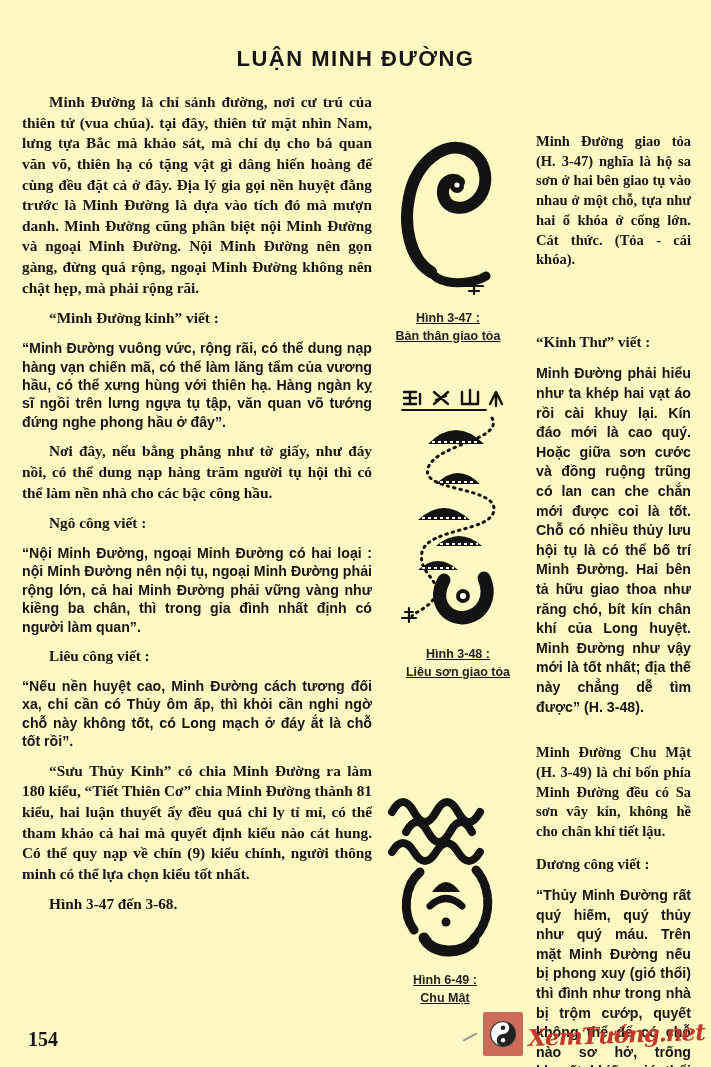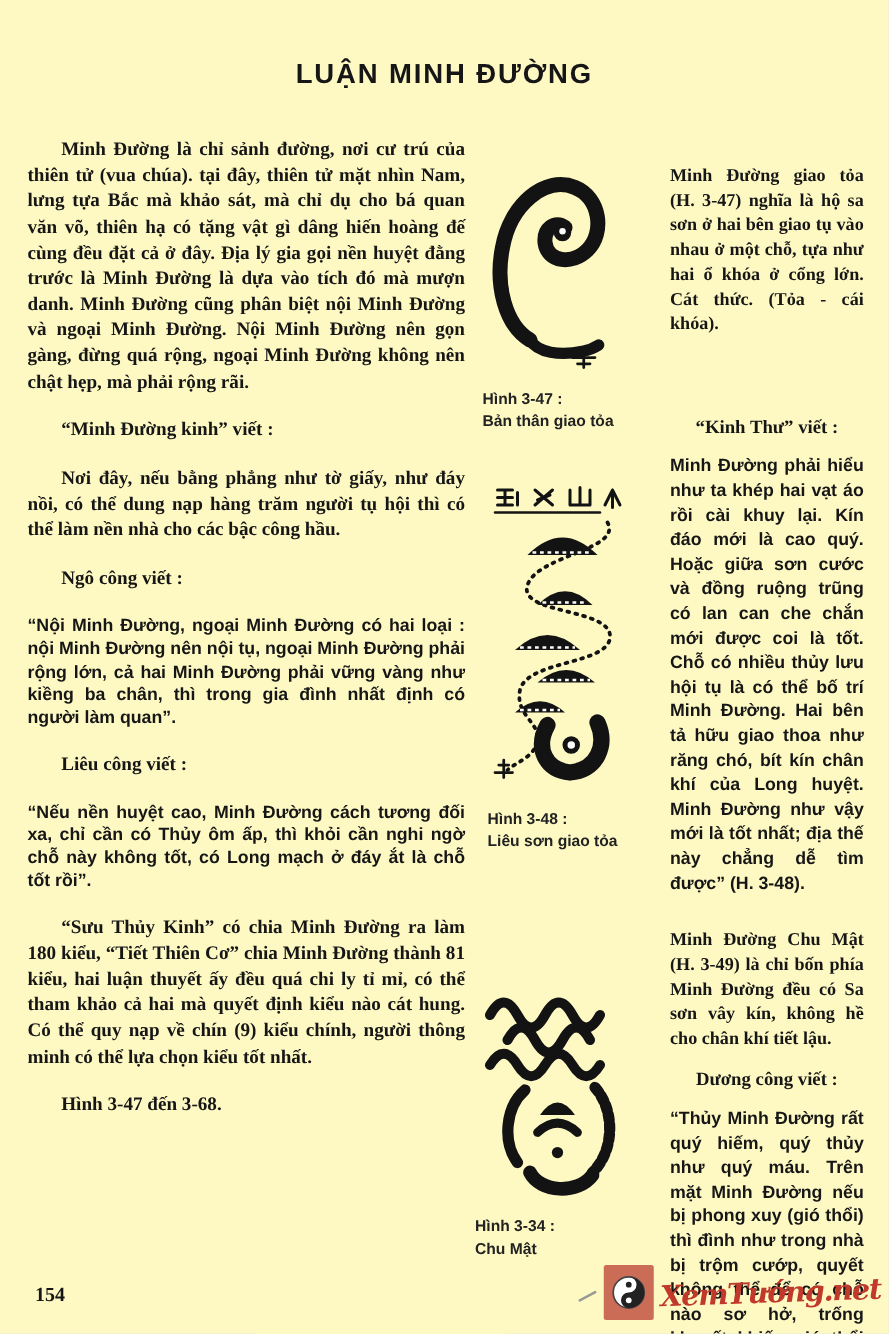--- a/index.html
+++ b/index.html
@@ -11,49 +11,49 @@
   .title{
     position:absolute;top:46px;left:0;width:100%;text-align:center;
     font-family:"Liberation Sans",sans-serif;font-weight:bold;
     font-size:22px;letter-spacing:1.5px;
   }
   
   .col-left{
     position:absolute;left:22px;top:92px;width:350px;
     font-size:15.3px;line-height:1.35;text-align:justify;font-weight:bold;
   }
-  .col-left p{margin:18px 0 10px 0;}
+  .col-left p{margin:0 0 10px 0;}
   .indent{text-indent:27px;}
   .lhead{margin:12px 0 8px 0;text-indent:27px;font-weight:bold;}
   .quote{
     margin:0 0 10px 38px;font-family:"Liberation Sans",sans-serif;
     font-size:14.2px;line-height:1.3;font-weight:bold;text-align:justify;
   }
   
-  .fig{position:absolute;text-align:left;}
+  .fig{position:absolute;text-align:center;text-decoration:underline;}
   .fig-caption{
     font-family:"Liberation Sans",sans-serif;font-weight:bold;
     font-size:12.5px;line-height:1.4;margin-top:10px;color:#222;
   }
   #fig1{left:386px;top:124px;width:124px;}
   #fig2{left:390px;top:382px;width:136px;}
   #fig3{left:380px;top:786px;width:130px;}
   .ink{stroke:#131313;fill:none;stroke-linecap:round;}
   
   .col-right{
     position:absolute;left:524px;top:120px;width:179px;
     font-size:14.5px;line-height:1.36;text-align:justify;font-weight:bold;
   }
   .col-right p{margin:12px;}
-  .rhead{text-align:center;margin:14px 0 10px 0;font-weight:bold;font-size:15px;}
+  .rhead{text-align:left;margin:14px 0 10px 0;font-weight:bold;font-size:15px;}
   .rsans{font-family:"Liberation Sans",sans-serif;font-size:14.2px;line-height:1.38;}
   .gap-lg{margin-top:62px !important;}
   .gap-md{margin-top:26px !important;}
   
-  .page-number{position:absolute;left:28px;top:1028px;font-size:16px;font-weight:bold;}
+  .page-number{position:absolute;left:28px;top:1028px;font-size:20px;font-weight:bold;}
   .scan-mark{
     position:absolute;left:462px;top:1036px;width:16px;height:2px;background:#9a9a94;
     transform:rotate(-28deg);border-radius:2px;
   }
   .logo{
     position:absolute;right:6px;top:1012px;display:flex;align-items:center;gap:5px;
   }
   .logo-square{width:40px;height:44px;border-radius:2px;display:flex;align-items:center;justify-content:center;}
   .logo-text{
     font-family:"DejaVu Serif",serif;font-style:italic;font-weight:bold;
@@ -63,20 +63,21 @@
 </head>
 <body>
 
 <div id="page">
 
   <div class="title">LUẬN MINH ĐƯỜNG</div>
 
   <div class="col-left">
     <p class="indent">Minh Đường là chỉ sảnh đường, nơi cư trú của thiên tử (vua chúa). tại đây, thiên tử mặt nhìn Nam, lưng tựa Bắc mà khảo sát, mà chỉ dụ cho bá quan văn võ, thiên hạ có tặng vật gì dâng hiến hoàng đế cùng đều đặt cả ở đây. Địa lý gia gọi nền huyệt đằng trước là Minh Đường là dựa vào tích đó mà mượn danh. Minh Đường cũng phân biệt nội Minh Đường và ngoại Minh Đường. Nội Minh Đường nên gọn gàng, đừng quá rộng, ngoại Minh Đường không nên chật hẹp, mà phải rộng rãi.</p>
     <p class="lhead">“Minh Đường kinh” viết :</p>
+    <p class="quote">“Minh Đường vuông vức, rộng rãi, có thể dung nạp hàng vạn chiến mã, có thể làm lăng tẩm của vương hầu, có thể xưng hùng với thiên hạ. Hàng ngàn kỵ sĩ ngồi trên lưng ngựa tụ tập, văn quan võ tướng đứng nghe phong hầu ở đây”.</p>
     <p class="indent">Nơi đây, nếu bằng phẳng như tờ giấy, như đáy nồi, có thể dung nạp hàng trăm người tụ hội thì có thể làm nền nhà cho các bậc công hầu.</p>
     <p class="lhead">Ngô công viết :</p>
     <p class="quote">“Nội Minh Đường, ngoại Minh Đường có hai loại : nội Minh Đường nên nội tụ, ngoại Minh Đường phải rộng lớn, cả hai Minh Đường phải vững vàng như kiềng ba chân, thì trong gia đình nhất định có người làm quan”.</p>
     <p class="lhead">Liêu công viết :</p>
     <p class="quote">“Nếu nền huyệt cao, Minh Đường cách tương đối xa, chỉ cần có Thủy ôm ấp, thì khỏi cần nghi ngờ chỗ này không tốt, có Long mạch ở đáy ắt là chỗ tốt rồi”.</p>
     <p class="indent">“Sưu Thủy Kinh” có chia Minh Đường ra làm 180 kiểu, “Tiết Thiên Cơ” chia Minh Đường thành 81 kiểu, hai luận thuyết ấy đều quá chi ly tỉ mỉ, có thể tham khảo cả hai mà quyết định kiểu nào cát hung. Có thể quy nạp về chín (9) kiểu chính, người thông minh có thể lựa chọn kiểu tốt nhất.</p>
     <p class="indent">Hình 3-47 đến 3-68.</p>
   </div>
 
   <div class="fig" id="fig1">
@@ -139,21 +140,21 @@
         <path d="M12,66 q11,-18 22,0 t22,0 t22,0 t22,0"></path>
       </g>
       <path class="ink" stroke-width="9" d="M40,86 C24,100 22,128 34,144"></path>
       <path class="ink" stroke-width="9" stroke-dasharray="5,3" d="M96,84 C112,102 112,134 94,152"></path>
       <path d="M52,106 Q66,86 80,106 Z" fill="#131313"></path>
       <path class="ink" stroke-width="7" d="M50,120 Q66,105 82,120"></path>
       <path class="ink" stroke-width="11" d="M44,152 C52,168 82,170 94,154"></path>
       <circle cx="66" cy="136" r="4.5" fill="#131313"></circle>
     </svg>
     <div class="fig-caption">
-      <div>Hình 3-34 :</div>
+      <div>Hình 6-49 :</div>
       <div>Chu Mật</div>
     </div>
   </div>
 
   <div class="col-right">
     <p>Minh Đường giao tỏa (H. 3-47) nghĩa là hộ sa sơn ở hai bên giao tụ vào nhau ở một chỗ, tựa như hai ổ khóa ở cổng lớn. Cát thức. (Tỏa - cái khóa).</p>
     <p class="rhead gap-lg">“Kinh Thư” viết :</p>
     <p class="rsans">Minh Đường phải hiểu như ta khép hai vạt áo rồi cài khuy lại. Kín đáo mới là cao quý. Hoặc giữa sơn cước và đồng ruộng trũng có lan can che chắn mới được coi là tốt. Chỗ có nhiều thủy lưu hội tụ là có thể bố trí Minh Đường. Hai bên tả hữu giao thoa như răng chó, bít kín chân khí của Long huyệt. Minh Đường như vậy mới là tốt nhất; địa thế này chẳng dễ tìm được” (H. 3-48).</p>
     <p class="gap-md">Minh Đường Chu Mật (H. 3-49) là chỉ bốn phía Minh Đường đều có Sa sơn vây kín, không hề cho chân khí tiết lậu.</p>
     <p class="rhead">Dương công viết :</p>

